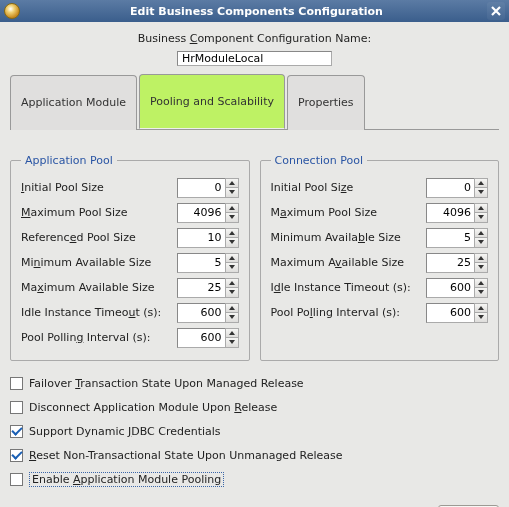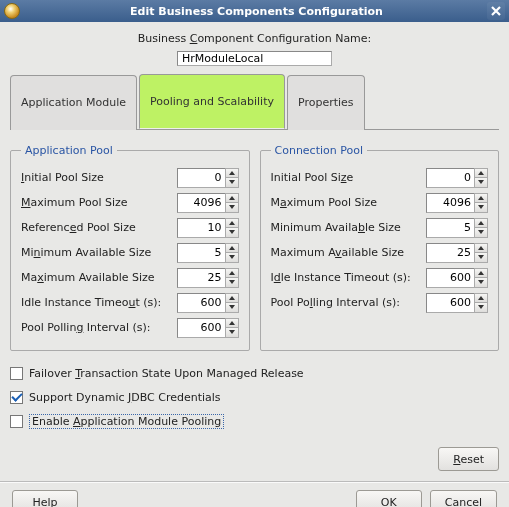--- a/index.html
+++ b/index.html
@@ -19,21 +19,21 @@
 .name-row label { white-space: nowrap; }
 .name-row input { flex: 1; height: 28px; border: 1px solid #aaa; border-top-color: #888; border-left-color: #888; background: #fff; padding: 0 4px; font-size: 11px; }
 
 .underline { text-decoration: underline; }
 
 
 .tabs { display: flex; border-bottom: 1px solid #999; }
 .tab { padding: 20px 10px; border: 1px solid #999; border-bottom: none; background: #e0dfde; border-top-left-radius: 4px; border-top-right-radius: 4px; margin-right: 2px; position: relative; top: 1px; cursor: pointer; color: #333; }
 .tab.active { background: #bef264; top: 0px; border-bottom: 1px solid #eeeeec; }
 
-.fieldsets { display: flex; gap: 10px; margin-top: 14px; }
+.fieldsets { display: flex; gap: 10px; margin-top: 24px; }
 fieldset { border: 1px solid #aaa; border-radius: 2px; padding: 8px 10px 10px 10px; flex: 1; }
 fieldset legend { color: #2a55a4; padding: 0 4px; font-size: 11px; }
 
 .row { display: flex; align-items: center; justify-content: space-between; height: 25px; }
 .row label { flex: 1; white-space: nowrap; padding-right: 6px; }
 .spinner { display: flex; width: 62px; height: 20px; }
 .spinner input { width: 48px; height: 20px; border: 1px solid #aaa; border-top-color: #888; border-left-color: #888; border-right: none; text-align: right; padding: 0 3px 0 0; font-size: 11px; background: #fff; }
 .spinbtns { display: flex; flex-direction: column; width: 14px; }
 .spinbtns button { flex: 1; border: 1px solid #aaa; background: linear-gradient(#f6f6f4,#dedddb); padding: 0; display: flex; align-items: center; justify-content: center; cursor: pointer; }
 .spinbtns button:first-child { border-bottom: none; }
@@ -277,22 +277,30 @@
         </div>
     </fieldset>
   </div>
 
   <div class="checks">
     <div class="checkrow">
         <span class="chk"></span>
         <label><span>Failover </span><span class="underline">T</span><span>ransaction State Upon Managed Release</span></label>
       </div>
     <div class="checkrow">
+        <span class="chk"></span>
+        <label><span>Disconnect Application Module Upon </span><span class="underline">R</span><span>elease</span></label>
+      </div>
+    <div class="checkrow">
         <span class="chk checked"></span>
         <label><span>Support Dynamic </span><span class="underline">J</span><span>DBC Credentials</span></label>
+      </div>
+    <div class="checkrow">
+        <span class="chk checked"></span>
+        <label><span></span><span class="underline">R</span><span>eset Non-Transactional State Upon Unmanaged Release</span></label>
       </div>
     <div class="checkrow">
         <span class="chk"></span>
         <span class="focusbox"><label><span>Enable </span><span class="underline">A</span><span>pplication Module Pooling</span></label></span>
       </div>
   </div>
 
   <div class="reset-row">
     <button class="btn"><span></span><span class="underline">R</span><span>eset</span></button>
   </div>

